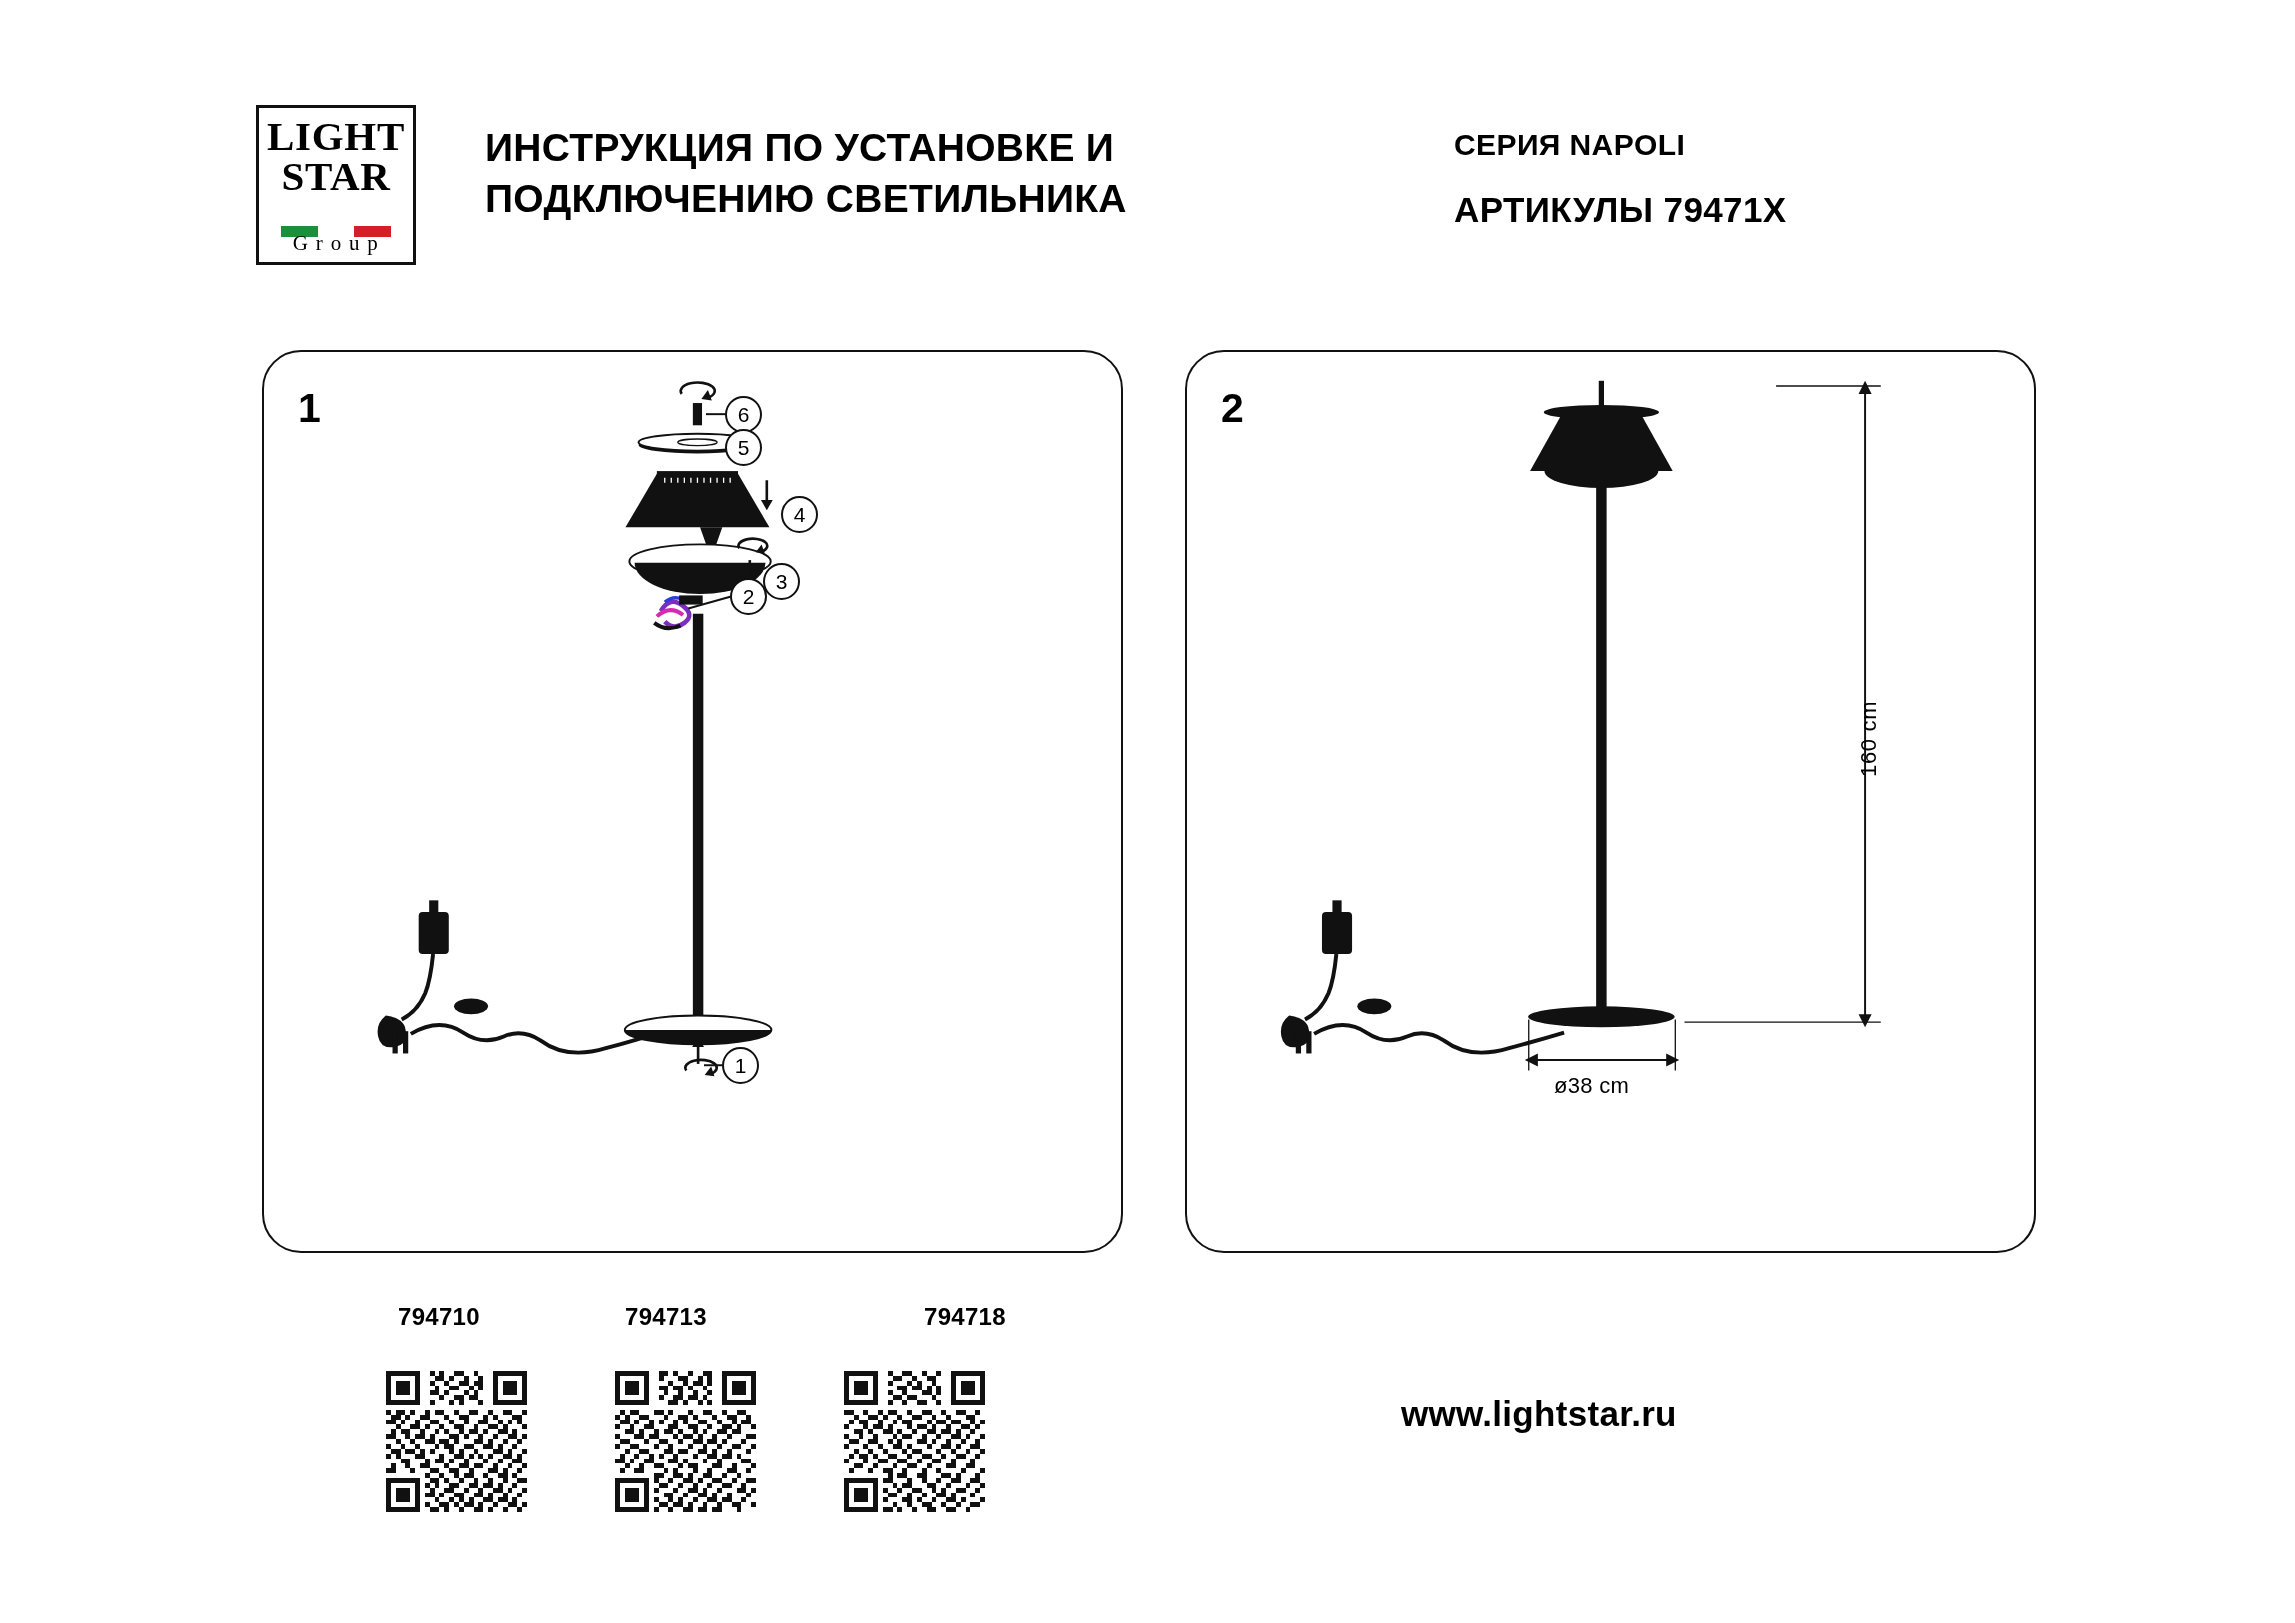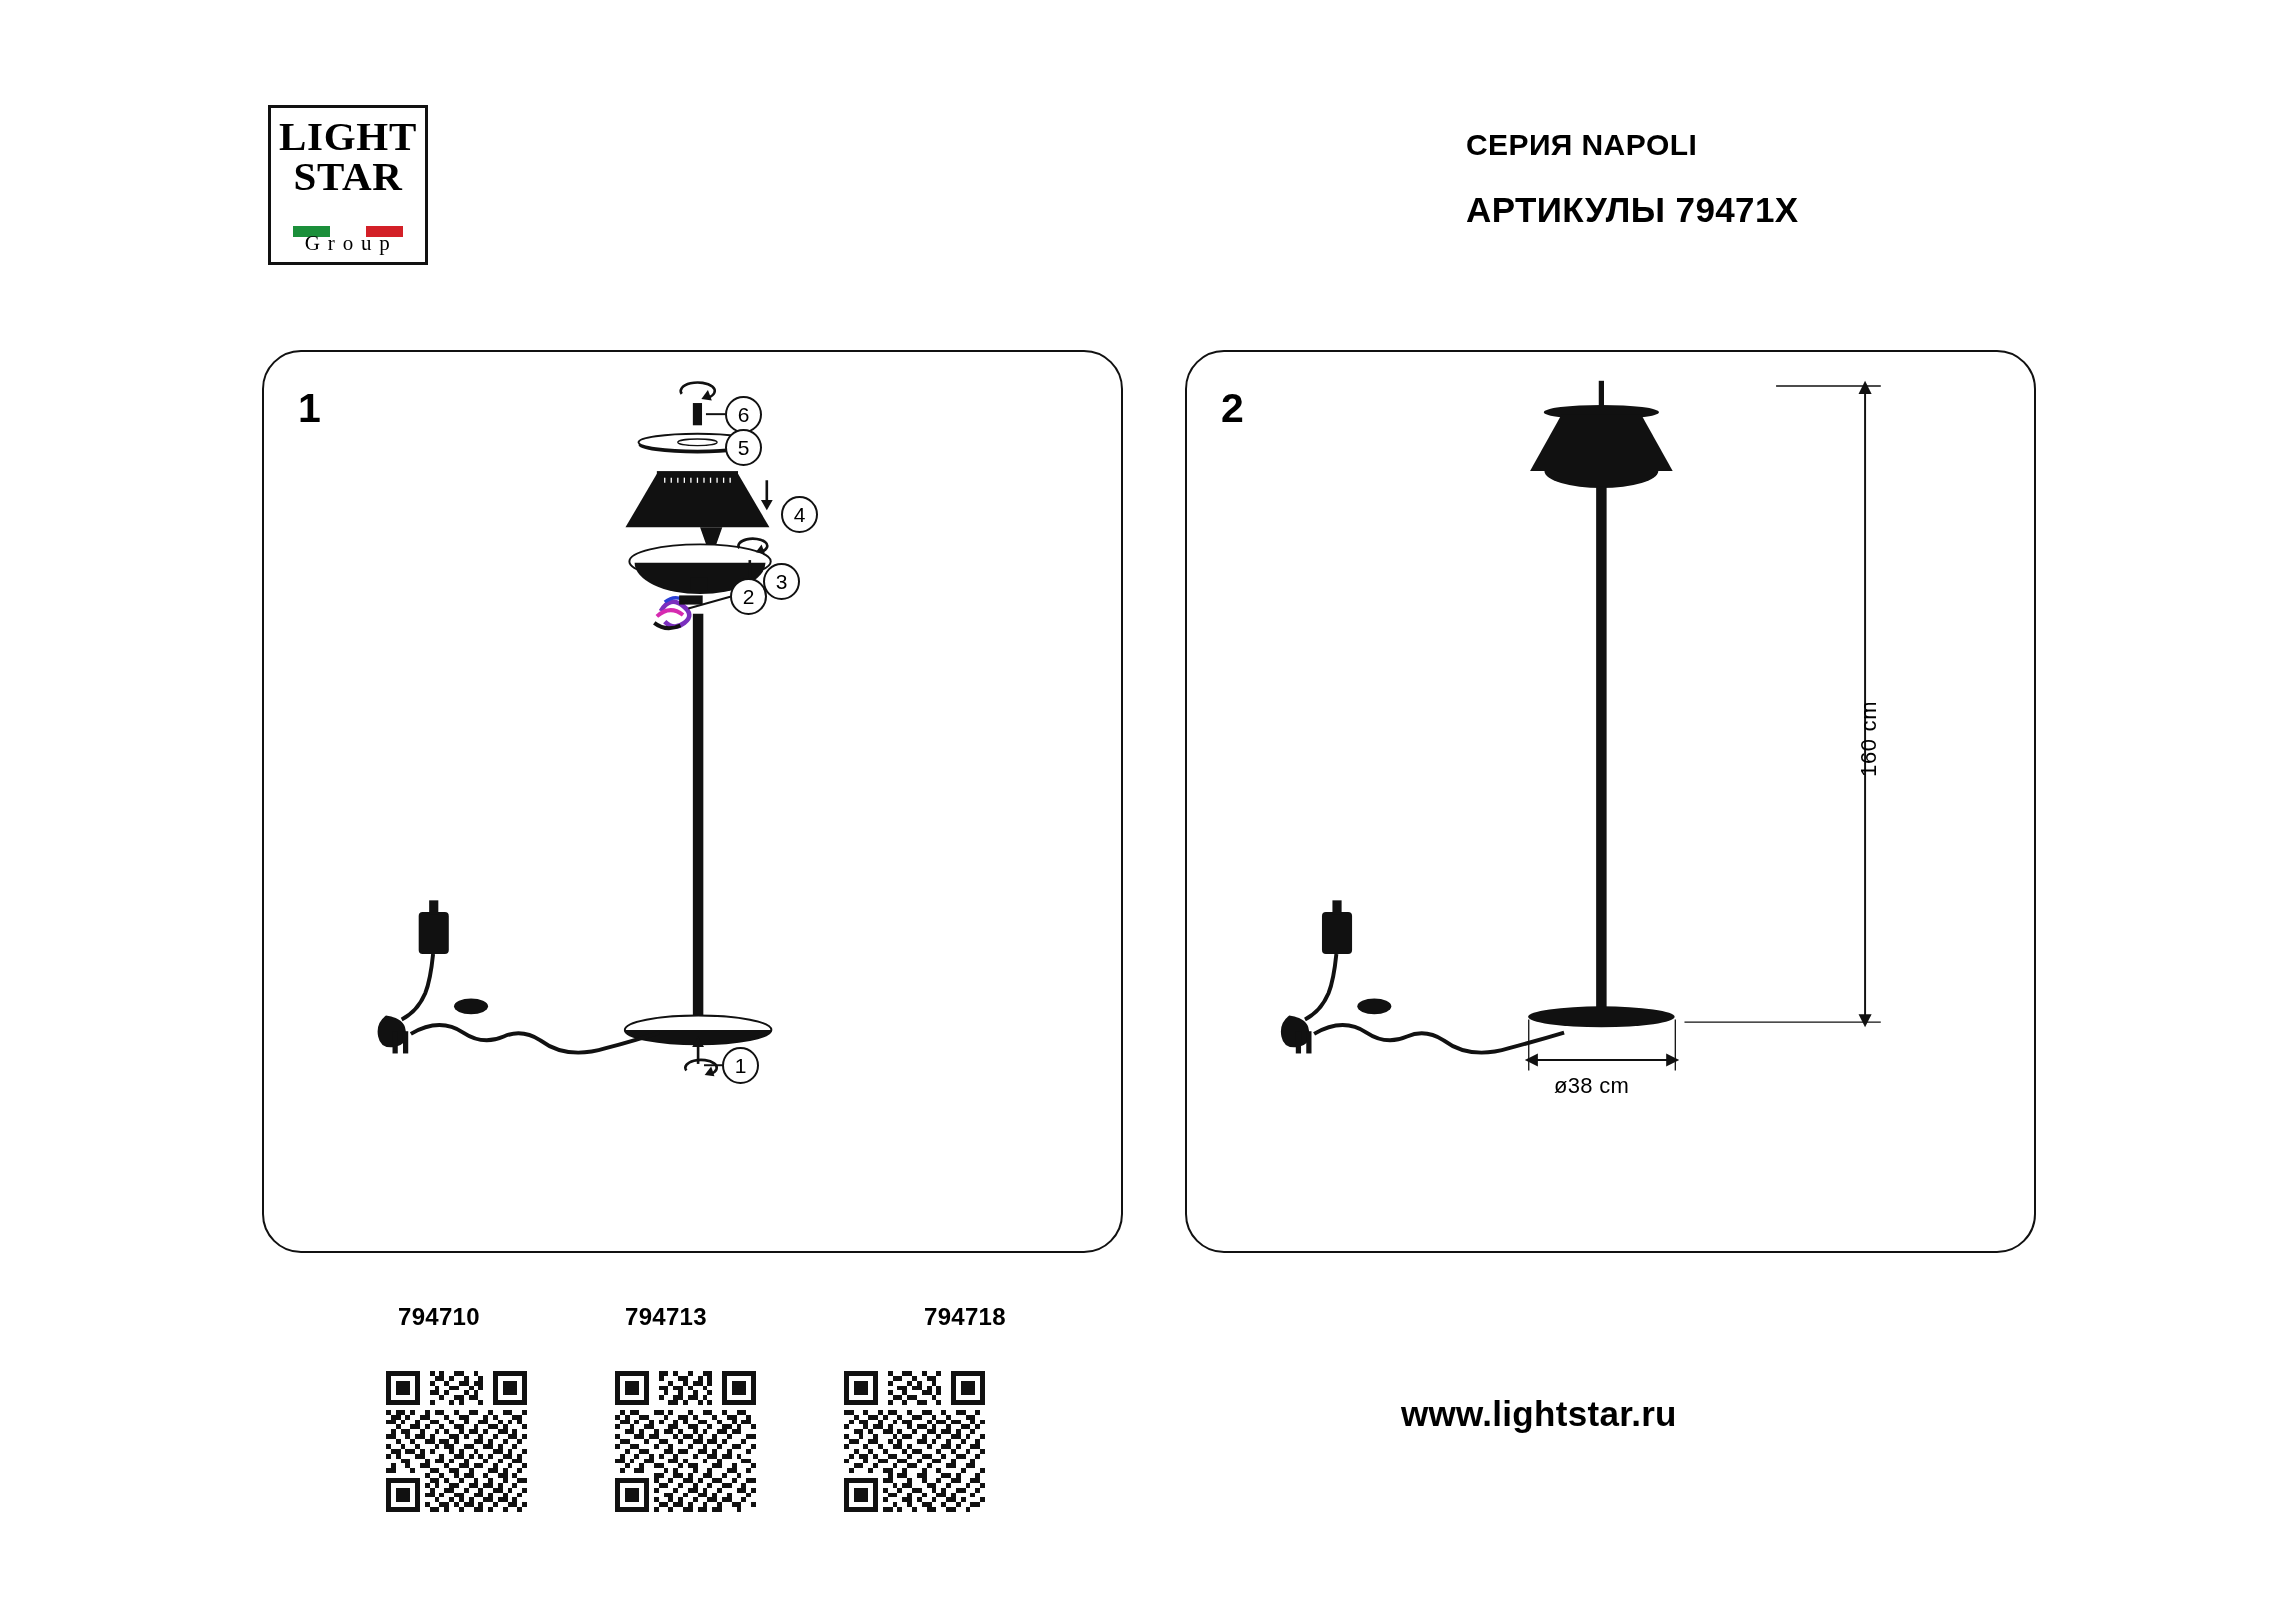--- a/index.html
+++ b/index.html
@@ -12,21 +12,21 @@
     height: 1623px;
     font-family: "Liberation Sans", sans-serif;
     color: #000000;
     position: relative;
     overflow: hidden;
   }
 
   
   .header {
     position: absolute;
-    left: 16px; top: 0;
+    left: 4px; top: 0;
     width: 2252px;
     height: 308px;
   }
   .logo-box {
     position: absolute;
     left: 252px;
     top: 105px;
     width: 160px;
     height: 160px;
     border: 3.9px solid #111;
@@ -174,20 +174,24 @@
       <span class="l2">STAR</span>
     </div>
     <div class="logo-flag">
       <span class="flag-g"></span>
       <span class="flag-w"></span>
       <span class="flag-r"></span>
     </div>
     <div class="logo-group">G r o u p</div>
   </div>
 
+  <div class="title">
+    <div>ИНСТРУКЦИЯ ПО УСТАНОВКЕ И</div>
+    <div>ПОДКЛЮЧЕНИЮ СВЕТИЛЬНИКА</div>
+  </div>
 
   <div class="series">СЕРИЯ NAPOLI</div>
   <div class="articles">АРТИКУЛЫ 79471X</div>
 </div>
 
 <div class="panel" id="panel1">
   <div class="panel-num">1</div>
 
   <svg class="abs" style="left:0;top:0;" width="861" height="903" viewBox="0 0 1315 1380">
 

